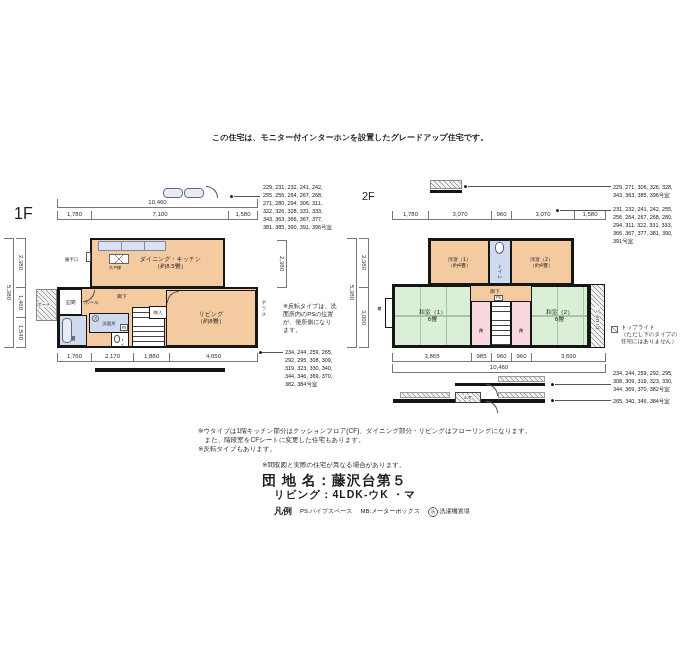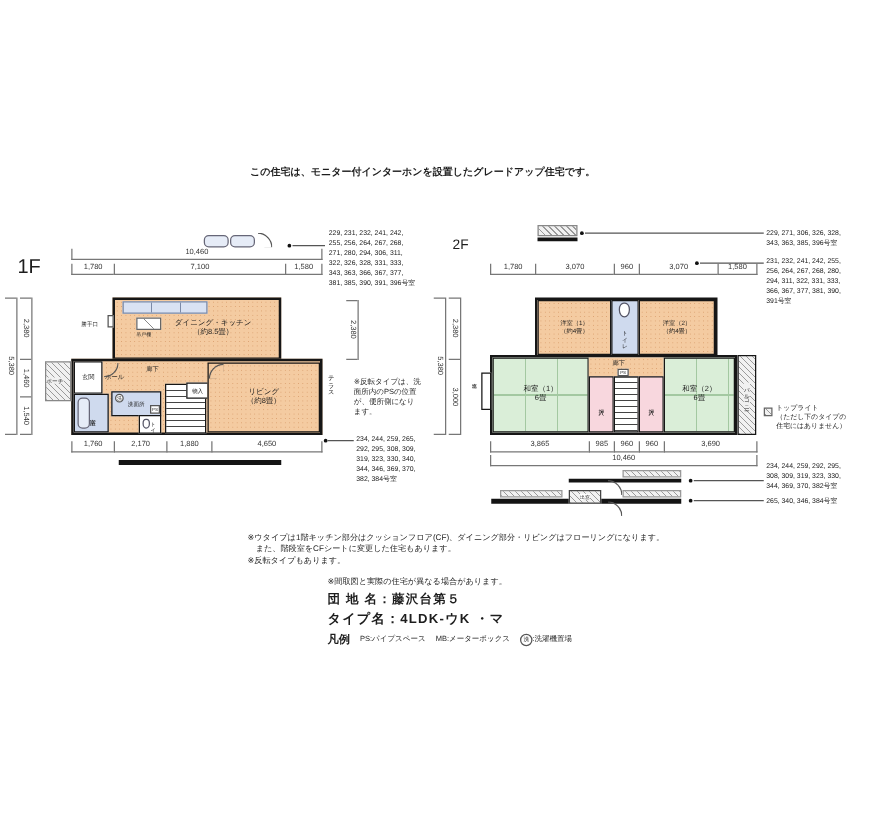--- a/index.html
+++ b/index.html
@@ -1,21 +1,21 @@
 <!DOCTYPE html>
 <html><head>
 <meta charset="utf-8">
 <style>
   html,body{margin:0;padding:0;background:#fff;}
   .canvas{position:relative;width:700px;height:650px;background:#ffffff;overflow:hidden;
           font-family:"Liberation Sans","DejaVu Sans",sans-serif;color:#1d1d1d;}
   .abs{position:absolute;box-sizing:border-box;}
   .pre{white-space:pre-line;}
   .vt{writing-mode:vertical-rl;}
-  .b{font-weight:bold;}
+  .b{font-weight:bold;margin-left:12px;}
   
   .dim-h{display:flex;align-items:flex-end;}
   .dim-h .seg{box-sizing:border-box;border-left:1px solid #777;border-bottom:1px solid #777;
               height:9px;font-size:6px;line-height:7px;text-align:center;color:#333;overflow:visible;white-space:nowrap;}
   .dim-h .seg:last-child{border-right:1px solid #777;}
   .dim-v{display:flex;flex-direction:column;border-right:1px solid #777;}
   .dim-v .vseg{box-sizing:border-box;border-top:1px solid #777;display:flex;align-items:center;
                justify-content:center;font-size:6px;color:#333;width:9px;}
   .dim-v .vseg:last-child{border-bottom:1px solid #777;}
   
@@ -290,22 +290,22 @@
 
   <div class="abs list pre" style="left:613px;top:369px;width:85px;">234, 244, 259, 292, 295,
 308, 309, 319, 323, 330,
 344, 369, 370, 382号室</div>
   <div class="abs list pre" style="left:613px;top:397px;width:85px;">265, 340, 346, 384号室</div>
 
   <div class="abs pre" style="left:198px;top:426px;font-size:6.5px;line-height:9px;">※ウタイプは1階キッチン部分はクッションフロア(CF)、ダイニング部分・リビングはフローリングになります。
 　また、階段室をCFシートに変更した住宅もあります。
 ※反転タイプもあります。</div>
   <div class="abs" style="left:262px;top:461px;font-size:6.5px;">※間取図と実際の住宅が異なる場合があります。</div>
-  <div class="abs b" style="left:262px;top:472px;font-size:10px;letter-spacing:1px;">団 地 名：藤沢台第５</div>
-  <div class="abs b" style="left:262px;top:488px;font-size:10.5px;letter-spacing:1px;">タイプ名：4LDK-ウK ・マ</div>
+  <div class="abs b" style="left:250px;top:472px;font-size:14px;letter-spacing:1px;">団 地 名：藤沢台第５</div>
+  <div class="abs b" style="left:262px;top:488px;font-size:10.5px;letter-spacing:1px;">リビング：4LDK-ウK ・マ</div>
   <div class="abs" style="left:262px;top:505px;display:flex;align-items:center;gap:8px;">
     <span class="b" style="font-size:9px;">凡例</span>
     <span style="font-size:6px;">PS:パイプスペース</span>
     <span style="font-size:6px;">MB:メーターボックス</span>
     <span style="display:flex;align-items:center;">
       <span class="circ" style="width:8px;height:8px;font-size:4.5px;">洗</span>
       <span style="font-size:6px;">:洗濯機置場</span>
     </span>
   </div>
 

